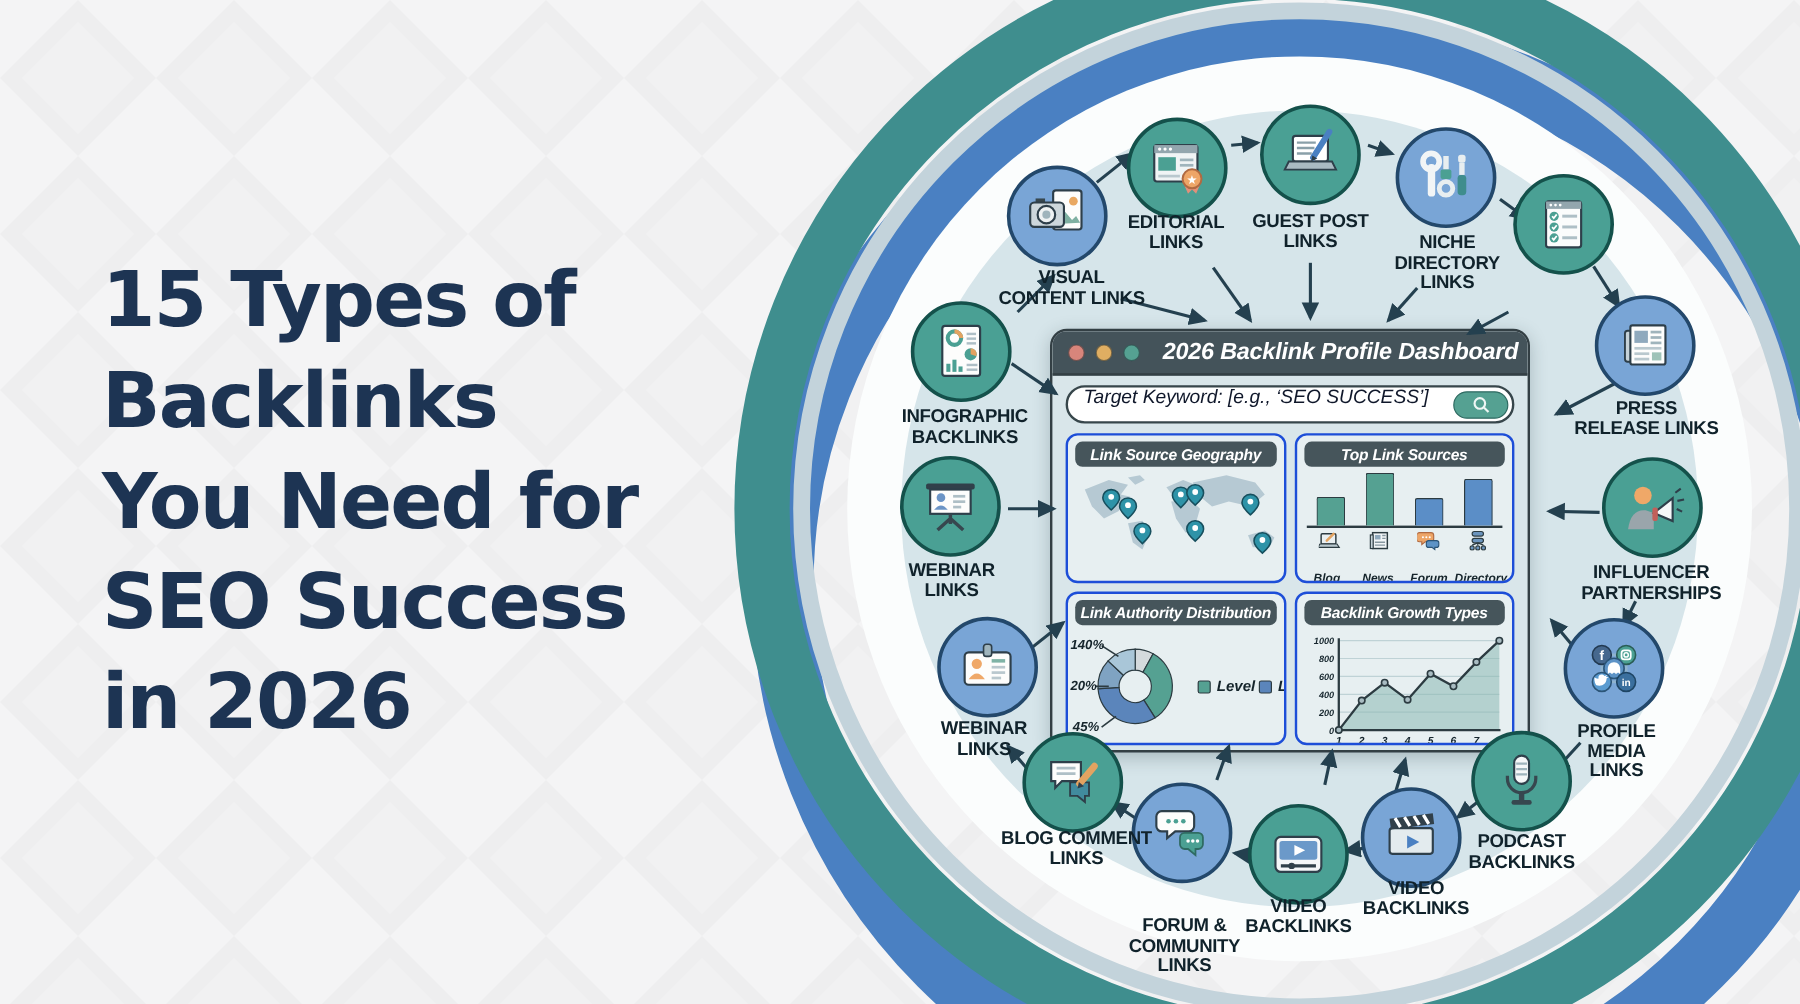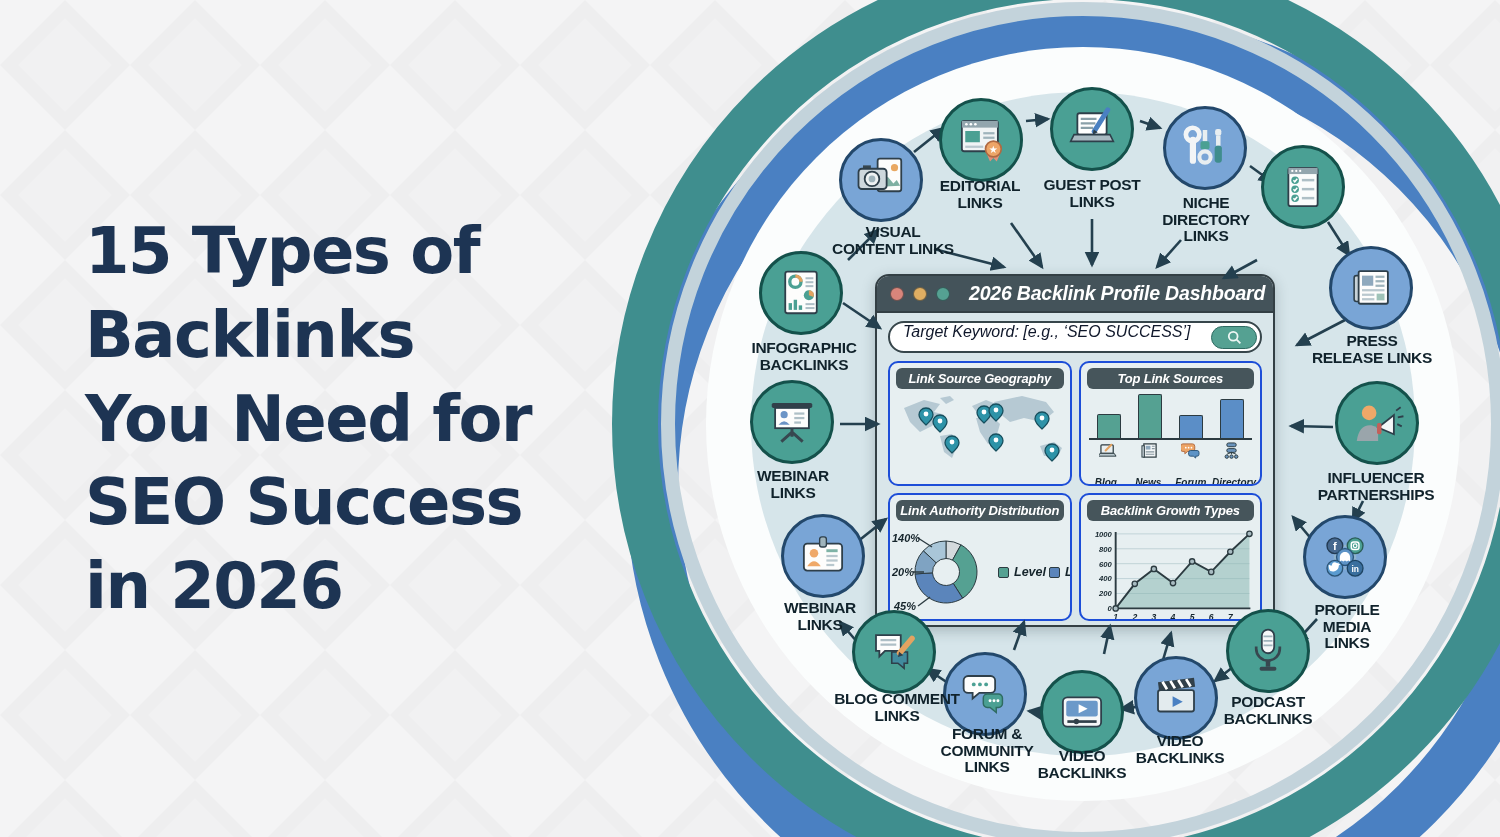--- a/index.html
+++ b/index.html
@@ -521,21 +521,21 @@
         <path d="M9 8 h20 a4 4 0 0 1 4 4 v7 a4 4 0 0 1 -4 4 h-10 l-6 5 v-5 h-4 a4 4 0 0 1 -4 -4 v-7 a4 4 0 0 1 4 -4 z" fill="#fdfdfc" stroke="#2e3f4a" stroke-width="1.6"></path>
         <circle cx="14" cy="15.5" r="1.7" fill="#4ba093"></circle>
         <circle cx="19.5" cy="15.5" r="1.7" fill="#4ba093"></circle>
         <circle cx="25" cy="15.5" r="1.7" fill="#4ba093"></circle>
         <path d="M26 24 h10 a3.5 3.5 0 0 1 3.5 3.5 v5 a3.5 3.5 0 0 1 -3.5 3.5 h-2 v4.5 l-5.5-4.5 h-2.5 a3.5 3.5 0 0 1 -3.5 -3.5 v-5 a3.5 3.5 0 0 1 3.5 -3.5 z" fill="#4ba093" stroke="#2f6b62" stroke-width="1.3"></path>
         <circle cx="28.5" cy="30" r="1.3" fill="#fff"></circle>
         <circle cx="32" cy="30" r="1.3" fill="#fff"></circle>
         <circle cx="35.5" cy="30" r="1.3" fill="#fff"></circle>
       </svg>
   </div>
-  <div class="nlabel" style="left:902px;top:726px">FORUM &amp;
+  <div class="nlabel" style="left:902px;top:764px">FORUM &amp;
 COMMUNITY
 LINKS</div>
 
   <div class="ncirc teal" style="left:852px;top:610px">
     <svg viewBox="0 0 48 48">
         <path d="M22 24 h14 v10 h-3 v4.5 l-5.5-4.5 h-5.5 z" fill="#418b9e" stroke="#2e3f4a" stroke-width="1.4"></path>
         <path d="M8 9 h22 v14 h-14 l-5 5 v-5 h-3 z" fill="#fdfdfc" stroke="#2e3f4a" stroke-width="1.6"></path>
         <path d="M12 13.5 h14 M12 17.5 h14" stroke="#aebfc6" stroke-width="2"></path>
         <path d="M29 25 L40 12" stroke="#e3a361" stroke-width="5" stroke-linecap="round"></path>
         <path d="M27.5 28.5 l1-4.8 3.8 3.1 z" fill="#2e3f4a"></path>

